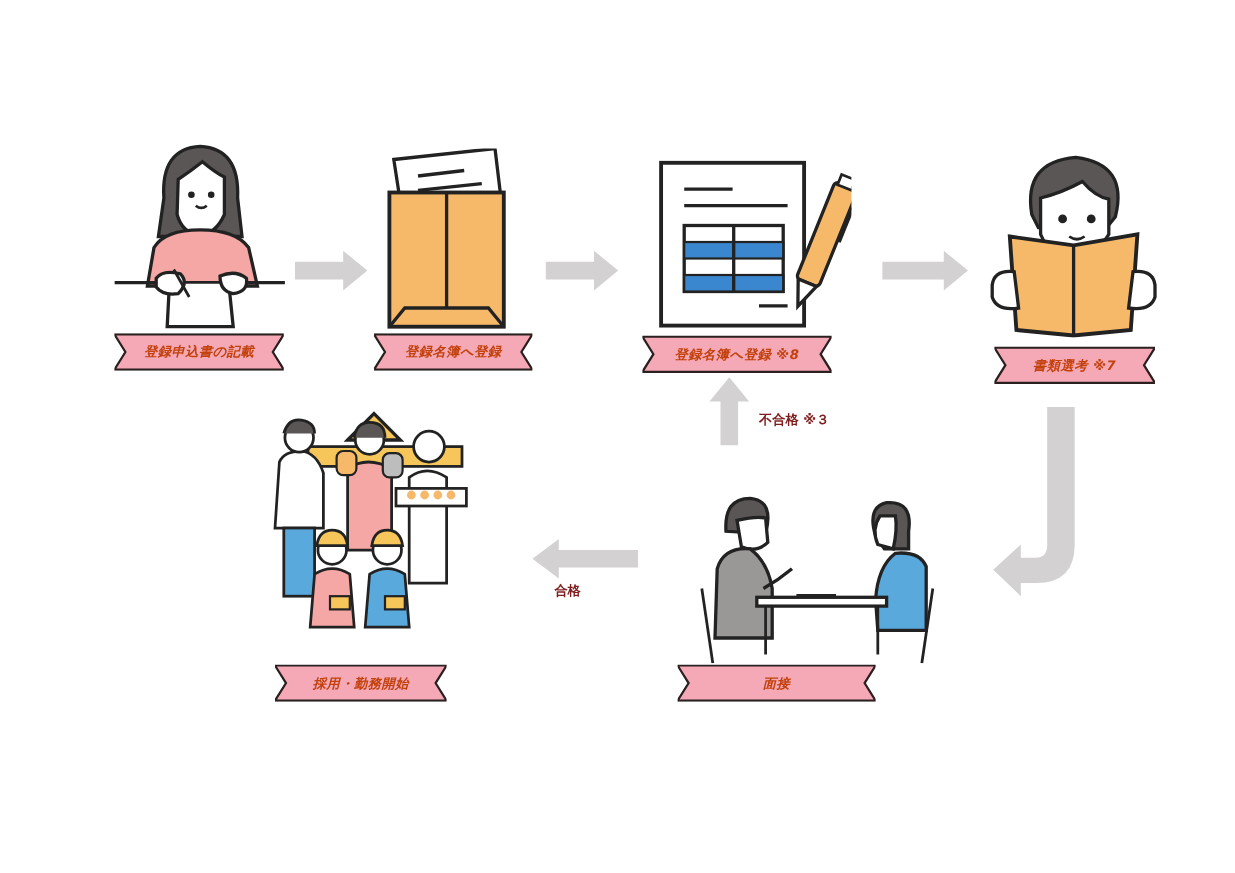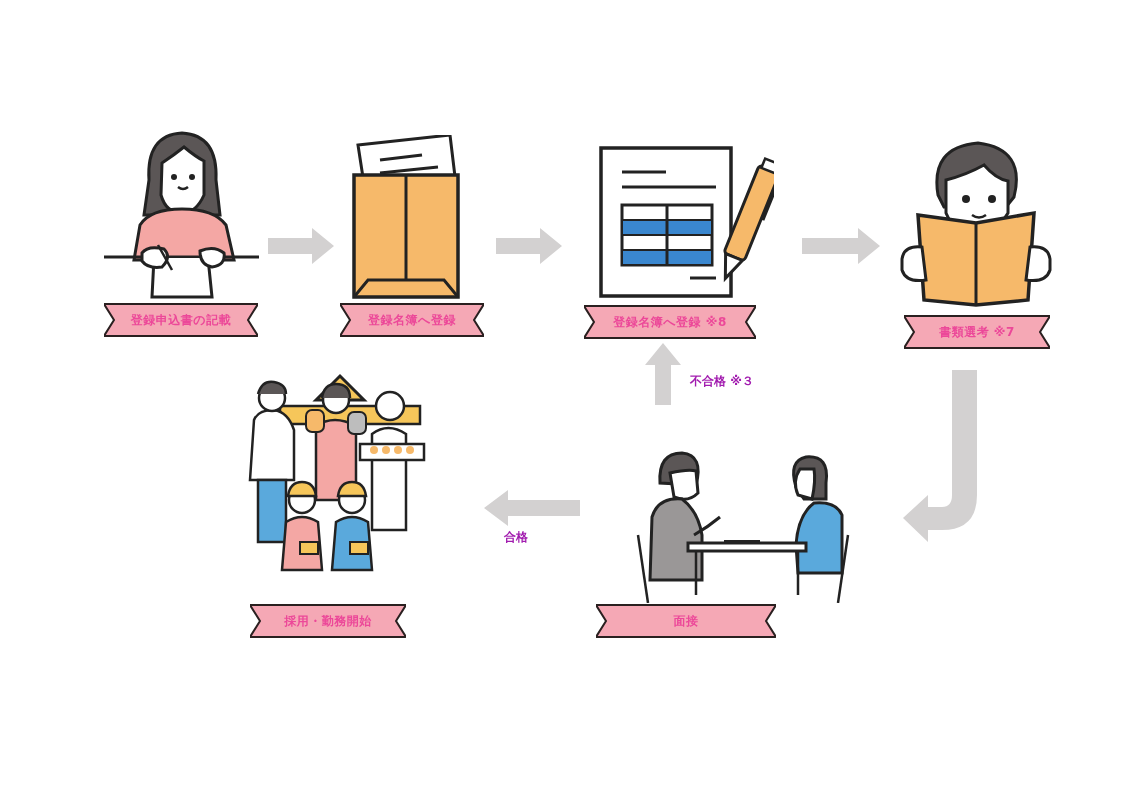--- a/index.html
+++ b/index.html
@@ -3,22 +3,22 @@
 <meta charset="utf-8">
 <style>
   html, body { margin:0; padding:0; background:#ffffff; }
   body { width:1123px; height:794px; position:relative; overflow:hidden;
          font-family:"DejaVu Sans", "Liberation Sans", sans-serif; }
   .abs { position:absolute; }
   .ribbon { position:absolute; height:34px; }
   .ribbon svg { position:absolute; left:0; top:0; width:100%; height:100%; }
   .ribbon .lbl { position:absolute; left:0; right:0; top:0; bottom:0; display:flex;
                  align-items:center; justify-content:center; font-weight:bold;
-                 font-size:12px; color:#ec4899; letter-spacing:0.5px; }
-  .note { position:absolute; font-weight:bold; font-size:12px; color:#a21caf; }
+                 font-size:12px; color:#c2410c; letter-spacing:0.5px;font-style:italic; }
+  .note { position:absolute; font-weight:bold; font-size:12px; color:#7f1d1d; }
   .illus svg { width:100%; height:100%; display:block; }
 </style>
 </head>
 <body>
 
 <svg class="abs" style="left:268px;top:226px" width="66" height="40" viewBox="0 0 66 40">
   <polygon points="0,12 44,12 44,2 66,20 44,38 44,28 0,28" fill="#d3d1d1"></polygon>
 </svg>
 <svg class="abs" style="left:496px;top:226px" width="66" height="40" viewBox="0 0 66 40">
   <polygon points="0,12 44,12 44,2 66,20 44,38 44,28 0,28" fill="#d3d1d1"></polygon>
@@ -165,21 +165,21 @@
       <polygon points="0,1 172,1 162,17 172,33 0,33 10,17" fill="#f5a8b5" stroke="#2a2020" stroke-width="2"></polygon>
     </svg>
   <div class="lbl">登録名簿へ登録 ※8</div>
 </div>
 <div class="ribbon" style="left:904px;top:315px;width:146px">
   <svg viewBox="0 0 146 34" preserveAspectRatio="none">
       <polygon points="0,1 146,1 136,17 146,33 0,33 10,17" fill="#f5a8b5" stroke="#2a2020" stroke-width="2"></polygon>
     </svg>
   <div class="lbl">書類選考 ※7</div>
 </div>
-<div class="ribbon" style="left:596px;top:604px;width:180px">
+<div class="ribbon" style="left:616px;top:604px;width:180px">
   <svg viewBox="0 0 180 34" preserveAspectRatio="none">
       <polygon points="0,1 180,1 170,17 180,33 0,33 10,17" fill="#f5a8b5" stroke="#2a2020" stroke-width="2"></polygon>
     </svg>
   <div class="lbl">面接</div>
 </div>
 <div class="ribbon" style="left:250px;top:604px;width:156px">
   <svg viewBox="0 0 156 34" preserveAspectRatio="none">
       <polygon points="0,1 156,1 146,17 156,33 0,33 10,17" fill="#f5a8b5" stroke="#2a2020" stroke-width="2"></polygon>
     </svg>
   <div class="lbl">採用・勤務開始</div>

